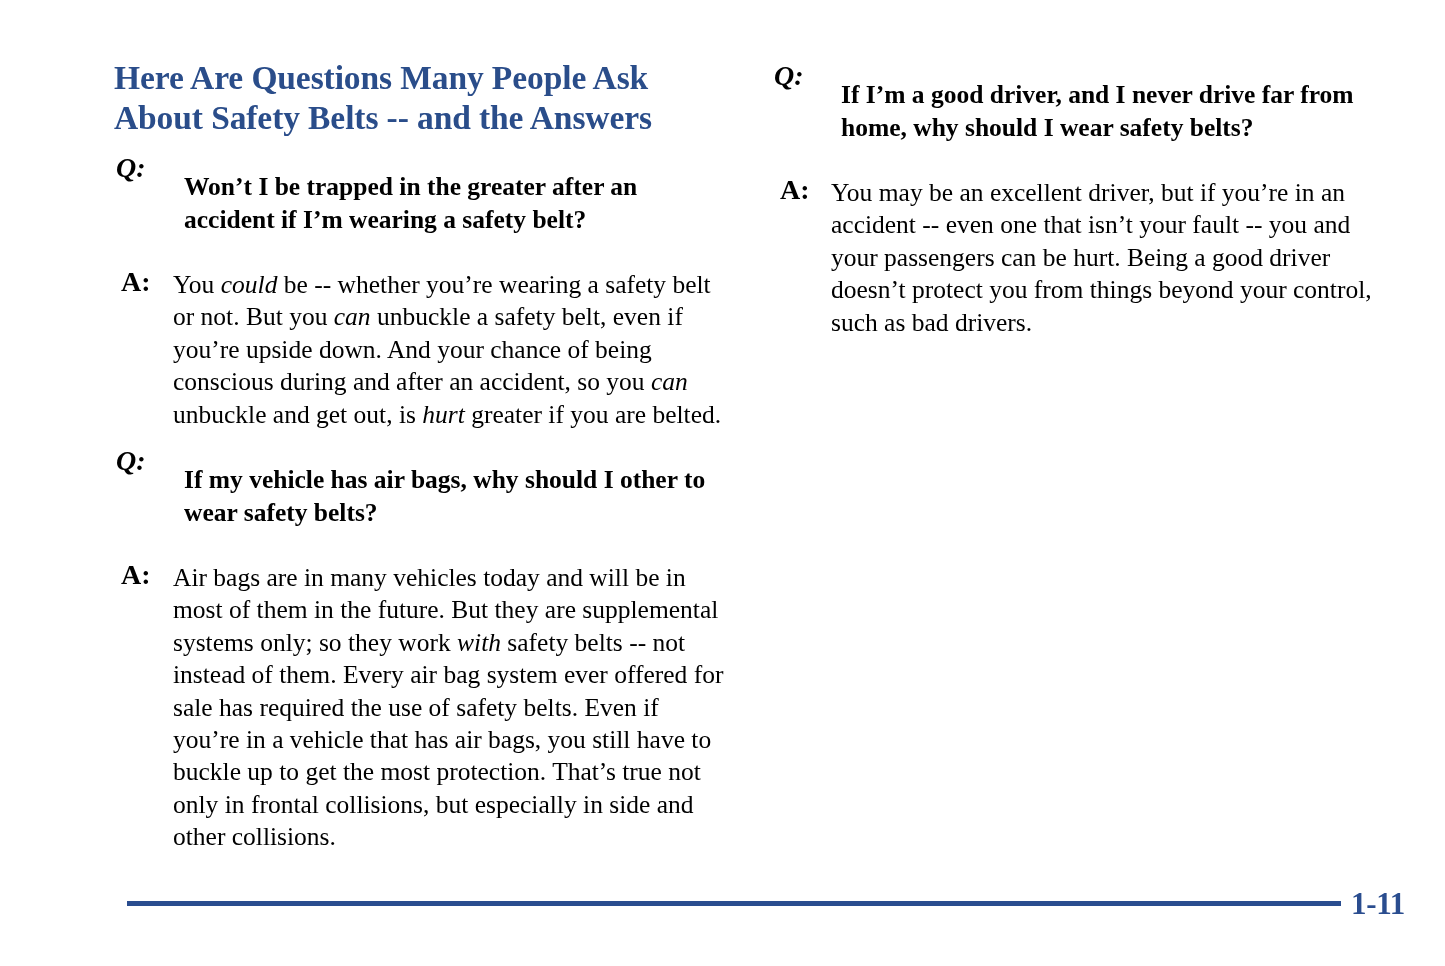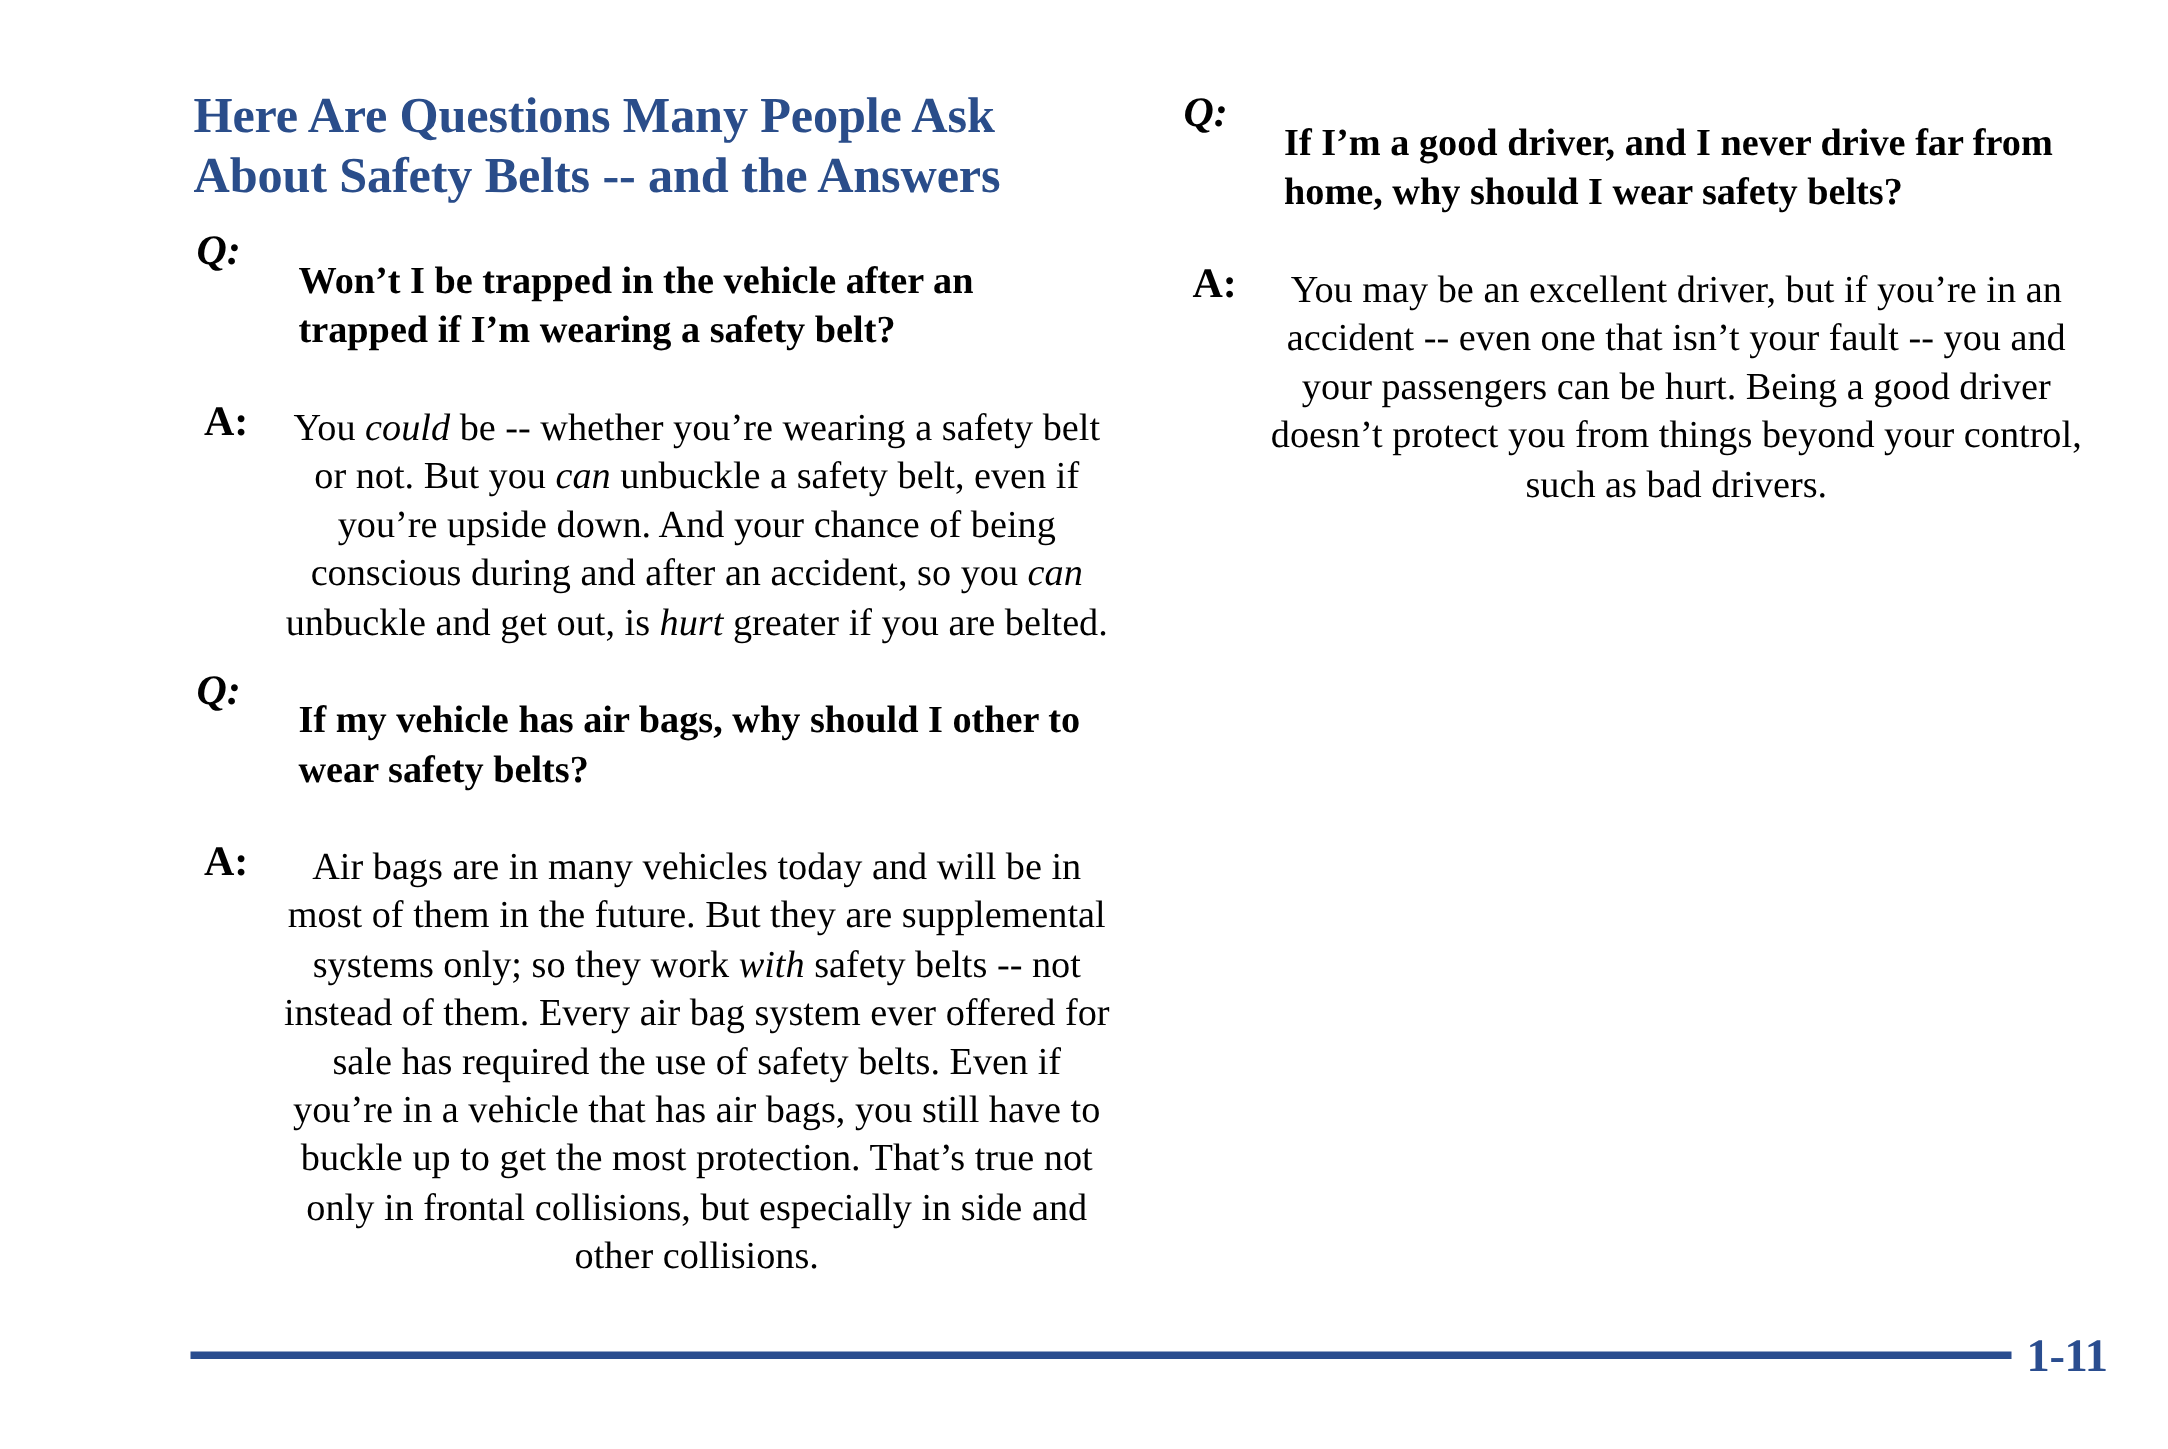--- a/index.html
+++ b/index.html
@@ -18,21 +18,21 @@
   }
 
   .page {
     position: absolute;
     inset: 0;
   }
 
   
   .columns {
     position: absolute;
-    left: 129px;
+    left: 114px;
     top: 58px;
     width: 1260px;
     display: flex;
     flex-direction: row;
     align-items: flex-start;
     gap: 48px;
   }
   .col-left  { width: 612px; flex: 0 0 612px; }
   .col-right { width: 600px; flex: 0 0 600px; padding-top: 2px; }
 
@@ -89,21 +89,20 @@
     line-height: 33px;
     margin: 16px;
     padding-top: 2px;
   }
   .a-text {
     font-weight: normal;
     font-size: 25.5px;
     line-height: 32.4px;
     margin: 0;
     padding-top: 3px;
-    text-align: center;
   }
   .a-text + .a-text {
     margin-top: 13px;
   }
   em { }
 
   
   .footer {
     position: absolute;
     left: 127px;
@@ -137,21 +136,21 @@
 
   <div class="columns">
 
     <div class="col-left">
 
       <h1 class="section-heading" style="color: rgb(42, 77, 138);">Here Are Questions Many People Ask About Safety Belts -- and the Answers</h1>
 
       <div class="qa">
         <div class="marker q">Q:</div>
         <div class="qa-body">
-          <p class="q-text">Won’t I be trapped in the vehicle after an trapped if I’m wearing a safety belt?</p>
+          <p class="q-text">Won’t I be trapped in the greater after an accident if I’m wearing a safety belt?</p>
         </div>
       </div>
 
       <div class="qa">
         <div class="marker a">A:</div>
         <div class="qa-body">
           <p class="a-text">You <em>could</em> be -- whether you’re wearing a safety belt or not. But you <em>can</em> unbuckle a safety belt, even if you’re upside down. And your chance of being conscious during and after an accident, so you <em>can</em> unbuckle and get out, is <em>hurt</em> greater if you are belted.</p>
         </div>
       </div>
 

